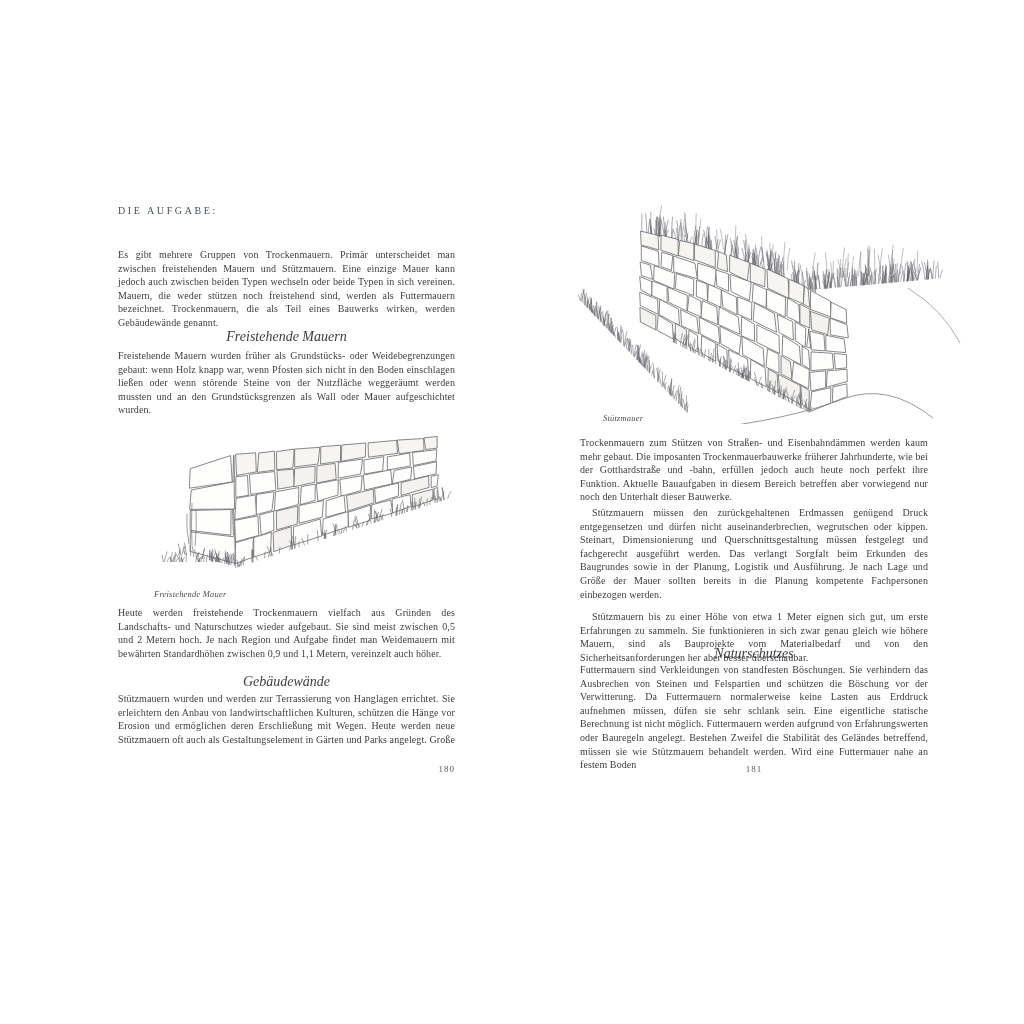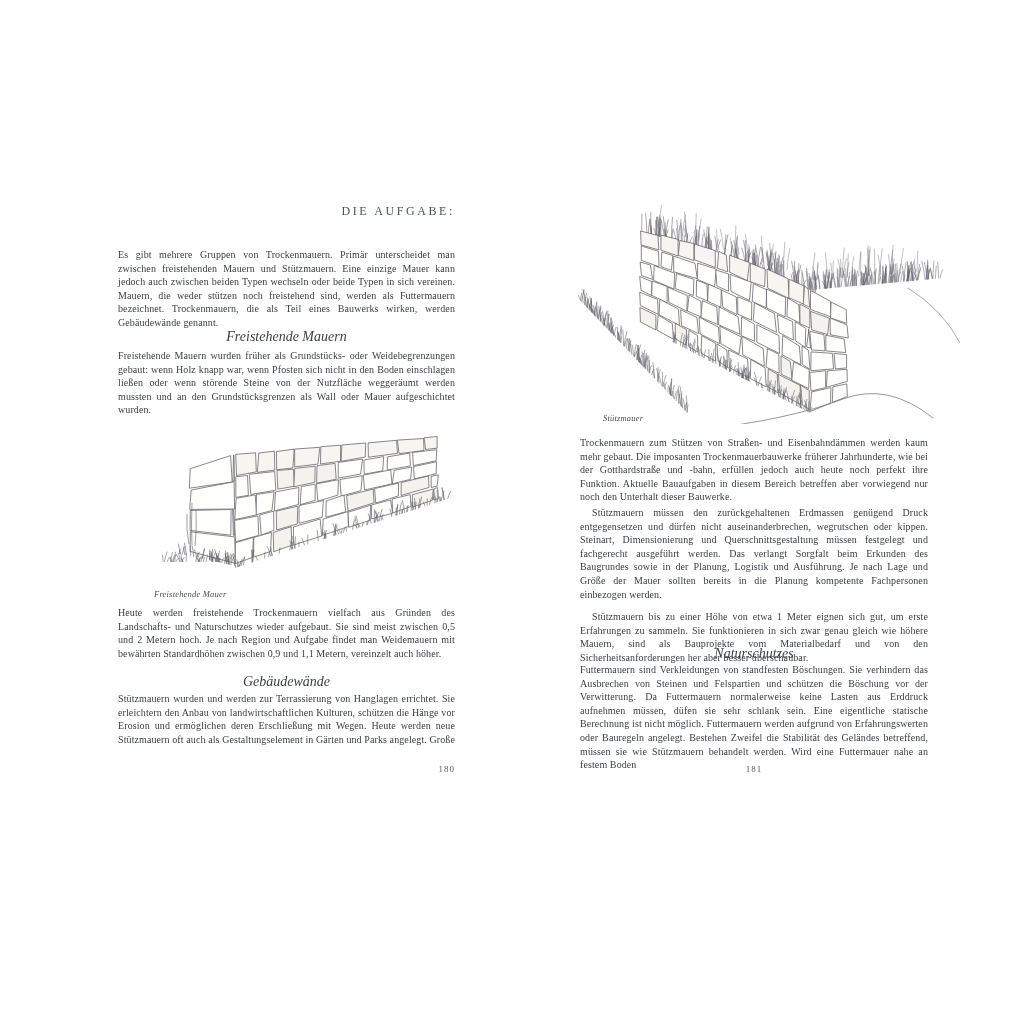--- a/index.html
+++ b/index.html
@@ -1,21 +1,21 @@
 <!DOCTYPE html>
 <html lang="de"><head>
 <meta charset="utf-8">
 <style>
   html,body{margin:0;padding:0;background:#ffffff;}
   .spread{position:relative;width:1024px;height:1024px;background:#ffffff;overflow:hidden;
           font-family:"Liberation Serif", serif;color:#3a3d42;}
   .abs{position:absolute;}
   .col-l{left:118px;width:337px;}
   .col-r{left:580px;width:348px;}
-  .title{text-align:right;font-size:12px;line-height:14px;letter-spacing:2.6px;
+  .title{text-align:left;font-size:10px;line-height:14px;letter-spacing:2.6px;
          color:#47525c;font-weight:400;font-family:Liberation Serif, serif;}
   .para{font-size:10px;line-height:13.6px;text-align:justify;hyphens:auto;
         color:#3a3d42;letter-spacing:0.1px;}
   .para.indent{text-indent:12px;}
   .h-italic{font-style:italic;text-align:center;font-size:14px;color:#3a3d42;}
   .caption{font-style:italic;font-size:8.5px;color:#4a4d52;letter-spacing:0.2px;}
   .pagenum{text-align:center;font-size:9px;color:#55585c;letter-spacing:1px;}
   svg.illu{display:block;}
 </style>
 </head>

